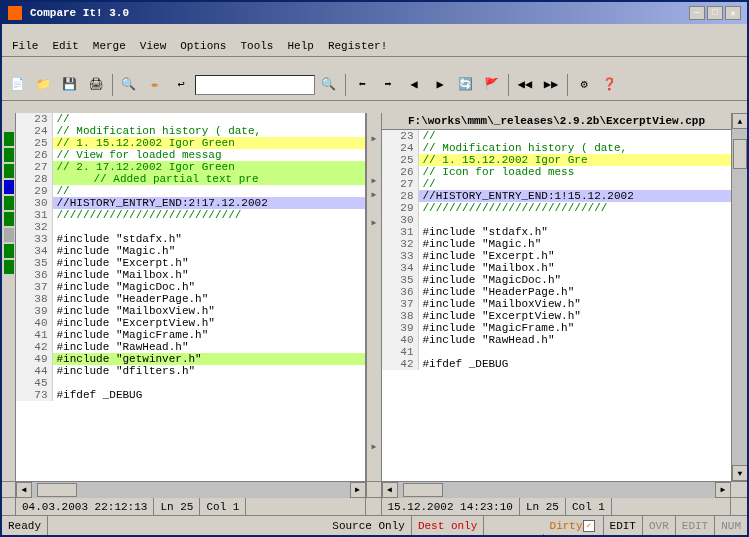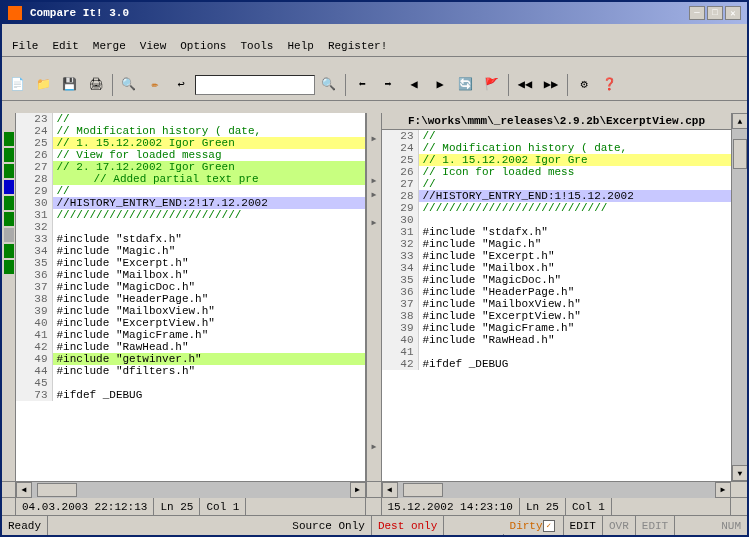--- a/index.html
+++ b/index.html
@@ -603,19 +603,19 @@
         </div>
         <div class="status-section">
           <span>EDIT</span>
         </div>
         <div class="status-section" style="color:#888;">
           <span>OVR</span>
         </div>
         <div class="status-section" style="color:#888;">
           <span>EDIT</span>
         </div>
-        <div class="status-section" style="border-right:none; color:#888;margin-left:40px;">
+        <div class="status-section" style="border-right:none; color:#888;">
           <span>NUM</span>
         </div>
       </div>
     </div>
   </div>
 </div>
 
 </body></html>

